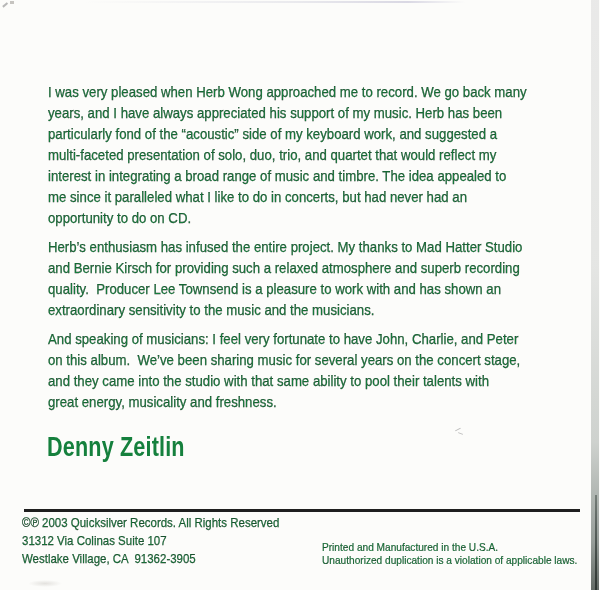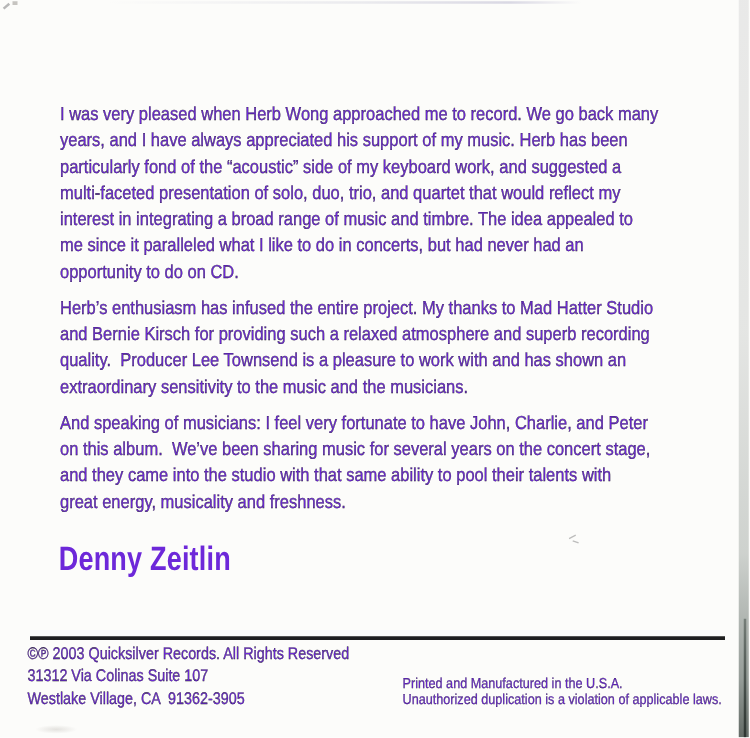--- a/index.html
+++ b/index.html
@@ -6,21 +6,21 @@
     margin: 0;
     padding: 0;
   }
   .page {
     position: relative;
     width: 600px;
     height: 590px;
     background: #fcfcfa;
     overflow: hidden;
     font-family: "Liberation Sans", "DejaVu Sans", sans-serif;
-    color: #6d28d9;
+    color: #15803d;
   }
   
   .para {
     position: absolute;
     left: 48px;
     width: 620px;
     font-size: 15px;
     line-height: 21px;
     white-space: pre;
     letter-spacing: 0px;

